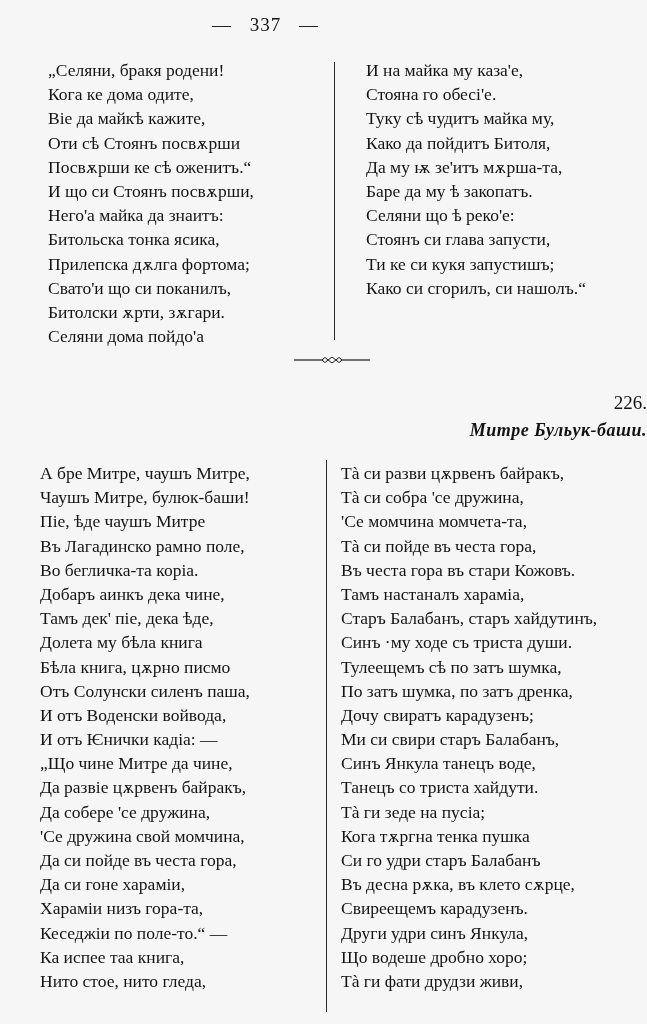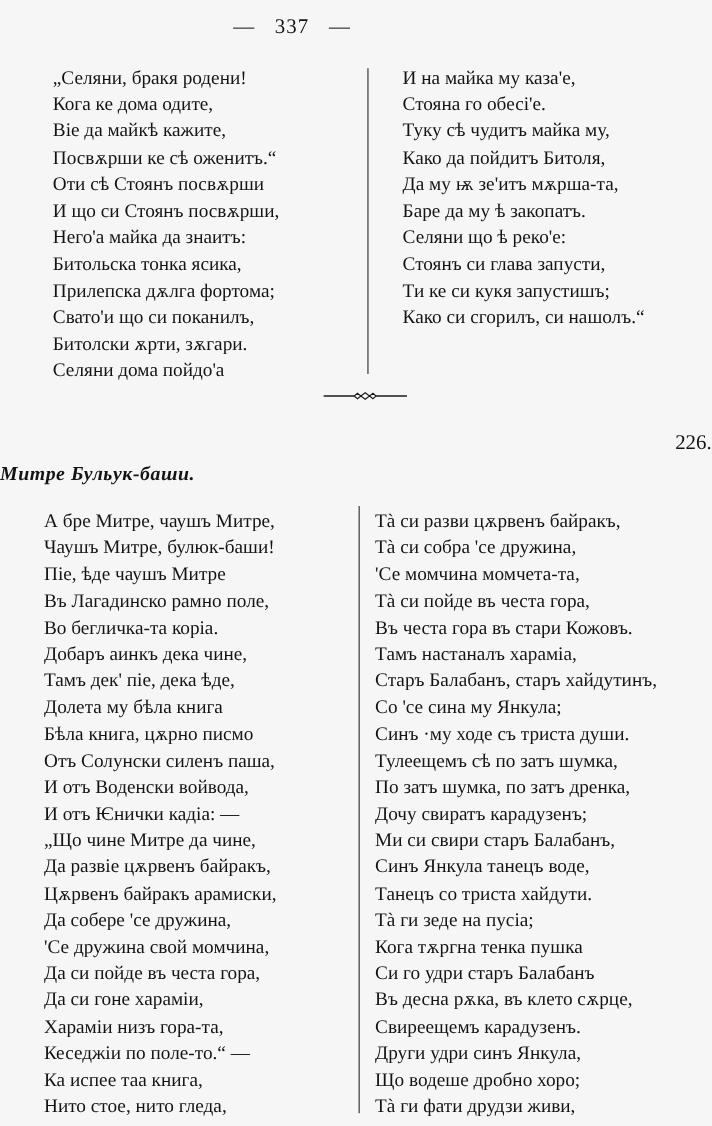--- a/index.html
+++ b/index.html
@@ -56,42 +56,42 @@
       left: 0;
       width: 647px;
       text-align: right;
       font-size: 19px;
     }
     .song-title {
       position: absolute;
       top: 420px;
       left: 0;
       width: 647px;
-      text-align: left;
+      text-align: right;
       font-size: 18px;
       font-style: italic;
       font-weight: bold;
       letter-spacing: 0.5px;
     }
   </style>
 </head>
 <body>
 
 <div class="page-header">
   <span class="dash">—</span>
   <span>337</span>
   <span class="dash">—</span>
 </div>
 
 <div class="column top-left" id="top-left">
     <span class="line">„Селяни, бракя родени!</span>
     <span class="line">Кога ке дома одите,</span>
     <span class="line">Віе да майкѣ кажите,</span>
+    <span class="line">Оти сѣ Стоянъ посвѫрши</span>
     <span class="line">Посвѫрши ке сѣ оженитъ.“</span>
-    <span class="line">Оти сѣ Стоянъ посвѫрши</span>
     <span class="line">И що си Стоянъ посвѫрши,</span>
     <span class="line">Него'а майка да знаитъ:</span>
     <span class="line">Битольска тонка ясика,</span>
     <span class="line">Прилепска дѫлга фортома;</span>
     <span class="line">Свато'и що си поканилъ,</span>
     <span class="line">Битолски ѫрти, зѫгари.</span>
     <span class="line">Селяни дома пойдо'а</span>
   </div>
 <div class="vrule vrule-top"></div>
 <div class="column top-right" id="top-right">
@@ -124,40 +124,38 @@
     <span class="line">Во бегличка-та коріа.</span>
     <span class="line">Добаръ аинкъ дека чине,</span>
     <span class="line">Тамъ дек' піе, дека ѣде,</span>
     <span class="line">Долета му бѣла книга</span>
     <span class="line">Бѣла книга, цѫрно писмо</span>
     <span class="line">Отъ Солунски силенъ паша,</span>
     <span class="line">И отъ Воденски войвода,</span>
     <span class="line">И отъ Ѥнички кадіа: —</span>
     <span class="line">„Що чине Митре да чине,</span>
     <span class="line">Да развіе цѫрвенъ байракъ,</span>
-    <span class="line">Цѫрвенъ байракъ арамиски,</span>
     <span class="line">Да собере 'се дружина,</span>
     <span class="line">'Се дружина свой момчина,</span>
     <span class="line">Да си пойде въ честа гора,</span>
     <span class="line">Да си гоне харамiи,</span>
     <span class="line">Харамiи низъ гора-та,</span>
     <span class="line">Кеседжiи по поле-то.“ —</span>
     <span class="line">Ка испее таа книга,</span>
     <span class="line">Нито стое, нито гледа,</span>
   </div>
 <div class="vrule vrule-bottom"></div>
 <div class="column bottom-right" id="bottom-right">
     <span class="line">Тà си разви цѫрвенъ байракъ,</span>
     <span class="line">Тà си собра 'се дружина,</span>
     <span class="line">'Се момчина момчета-та,</span>
     <span class="line">Тà си пойде въ честа гора,</span>
     <span class="line">Въ честа гора въ стари Кожовъ.</span>
     <span class="line">Тамъ настаналъ харамiа,</span>
     <span class="line">Старъ Балабанъ, старъ хайдутинъ,</span>
-    <span class="line">Со 'се сина му Янкула;</span>
     <span class="line">Синъ ·му ходе съ триста души.</span>
     <span class="line">Тулеещемъ сѣ по затъ шумка,</span>
     <span class="line">По затъ шумка, по затъ дренка,</span>
     <span class="line">Дочу свиратъ карадузенъ;</span>
     <span class="line">Ми си свири старъ Балабанъ,</span>
     <span class="line">Синъ Янкула танецъ воде,</span>
     <span class="line">Танецъ со триста хайдути.</span>
     <span class="line">Тà ги зеде на пусіа;</span>
     <span class="line">Кога тѫргна тенка пушка</span>
     <span class="line">Си го удри старъ Балабанъ</span>

